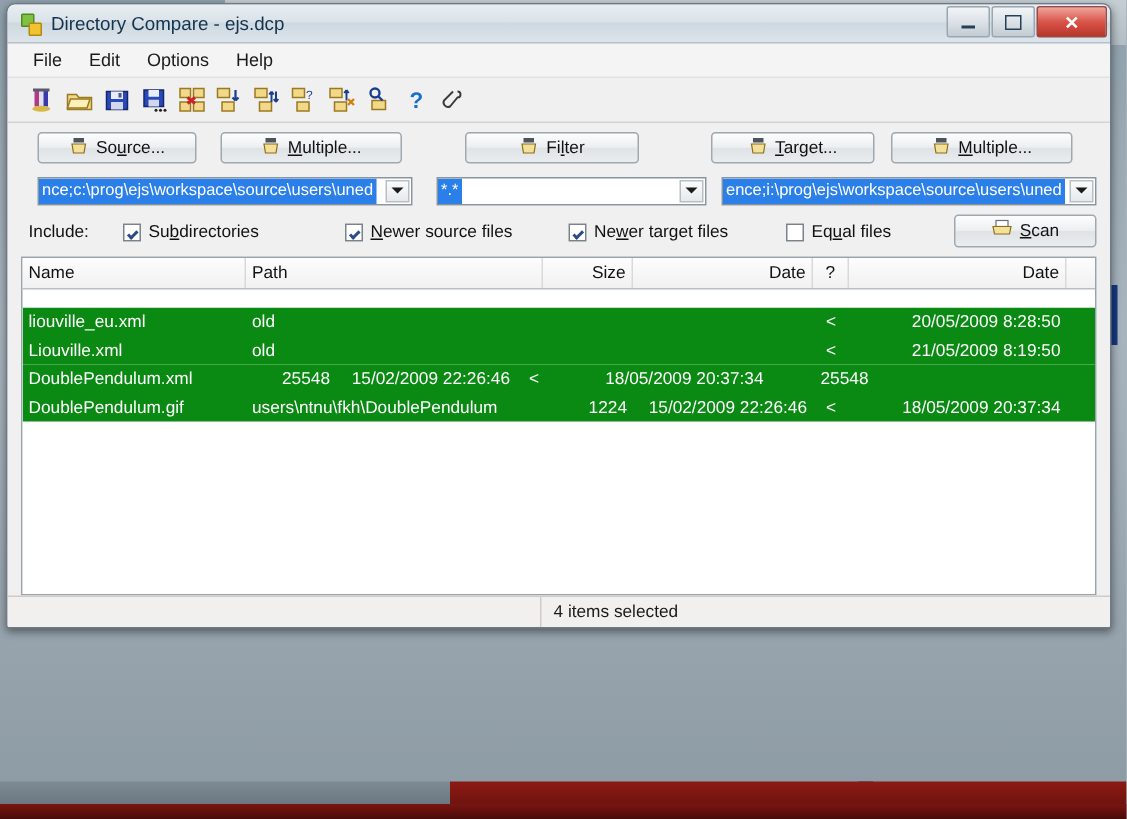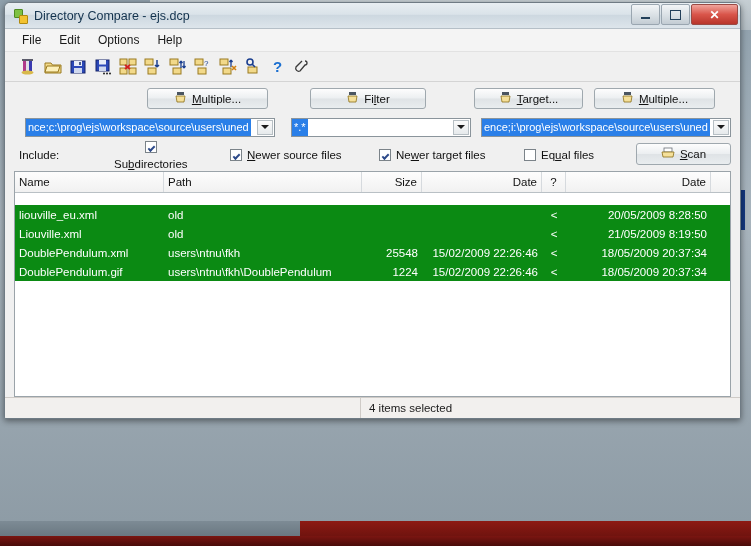--- a/index.html
+++ b/index.html
@@ -260,20 +260,29 @@
     <div class="tbtn">
       <svg width="18" height="18" viewBox="0 0 18 18">
         <path d="M11 3a2 2 0 0 1 0 4l-5 6a3 3 0 0 1-4-4l6-6" fill="none" stroke="#3a3a3a" stroke-width="1.3"></path>
       </svg>
     </div>
   </div>
 
   <div id="content">
 
     <div id="btnrow">
+      <div class="pbtn" style="position:absolute;left:11px;width:106px;">
+        <span class="fico">
+          <svg width="13" height="13" viewBox="0 0 13 13">
+              <rect x="3" y="1" width="7" height="3" fill="#4a5560"></rect>
+              <path d="M2 5h9l-1 6H3z" fill="#f5e09a" stroke="#8a6f18" stroke-width="0.8"></path>
+            </svg>
+        </span>
+        <span><span>So</span><span class="mn">u</span><span>rce...</span></span>
+      </div>
       <div class="pbtn" style="position:absolute;left:133px;width:121px;">
         <span class="fico">
           <svg width="13" height="13" viewBox="0 0 13 13">
               <rect x="3" y="1" width="7" height="3" fill="#4a5560"></rect>
               <path d="M2 5h9l-1 6H3z" fill="#f5e09a" stroke="#8a6f18" stroke-width="0.8"></path>
             </svg>
         </span>
         <span><span></span><span class="mn">M</span><span>ultiple...</span></span>
       </div>
       <div class="pbtn" style="position:absolute;left:296px;width:116px;">
@@ -321,21 +330,21 @@
       <div class="combo" style="position:absolute;left:467px;width:250px;">
         <div class="val sel">ence;i:\prog\ejs\workspace\source\users\uned</div>
         <div class="arrow">
             <i></i>
           </div>
       </div>
     </div>
 
     <div id="includerow">
       <div id="inc-label" style="position:absolute;left:5px;">Include:</div>
-      <div class="chk" style="position:absolute;left:100px;flex-direction:column;">
+      <div class="chk" style="position:absolute;left:68px;">
         <div class="chkbox on"></div>
         <span><span>Su</span><span class="mn">b</span><span>directories</span></span>
       </div>
       <div class="chk" style="position:absolute;left:216px;">
         <div class="chkbox on"></div>
         <span><span></span><span class="mn">N</span><span>ewer source files</span></span>
       </div>
       <div class="chk" style="position:absolute;left:365px;">
         <div class="chkbox on"></div>
         <span><span>Ne</span><span class="mn">w</span><span>er target files</span></span>
@@ -382,21 +391,20 @@
           <div class="cell w-path">old</div>
           <div class="cell r w-size1"></div>
           <div class="cell r w-date1"></div>
           <div class="cell c w-q">&lt;</div>
           <div class="cell r w-date2">21/05/2009 8:19:50</div>
           <div class="cell r w-size2">30331</div>
         </div>
 
         <div class="row">
           <div class="cell w-name">DoublePendulum.xml</div>
-          <div class="cell w-path">users\ntnu\fkh</div>
           <div class="cell r w-size1">25548</div>
           <div class="cell r w-date1">15/02/2009 22:26:46</div>
           <div class="cell c w-q">&lt;</div>
           <div class="cell r w-date2">18/05/2009 20:37:34</div>
           <div class="cell r w-size2">25548</div>
         </div>
 
         <div class="row">
           <div class="cell w-name">DoublePendulum.gif</div>
           <div class="cell w-path">users\ntnu\fkh\DoublePendulum</div>

